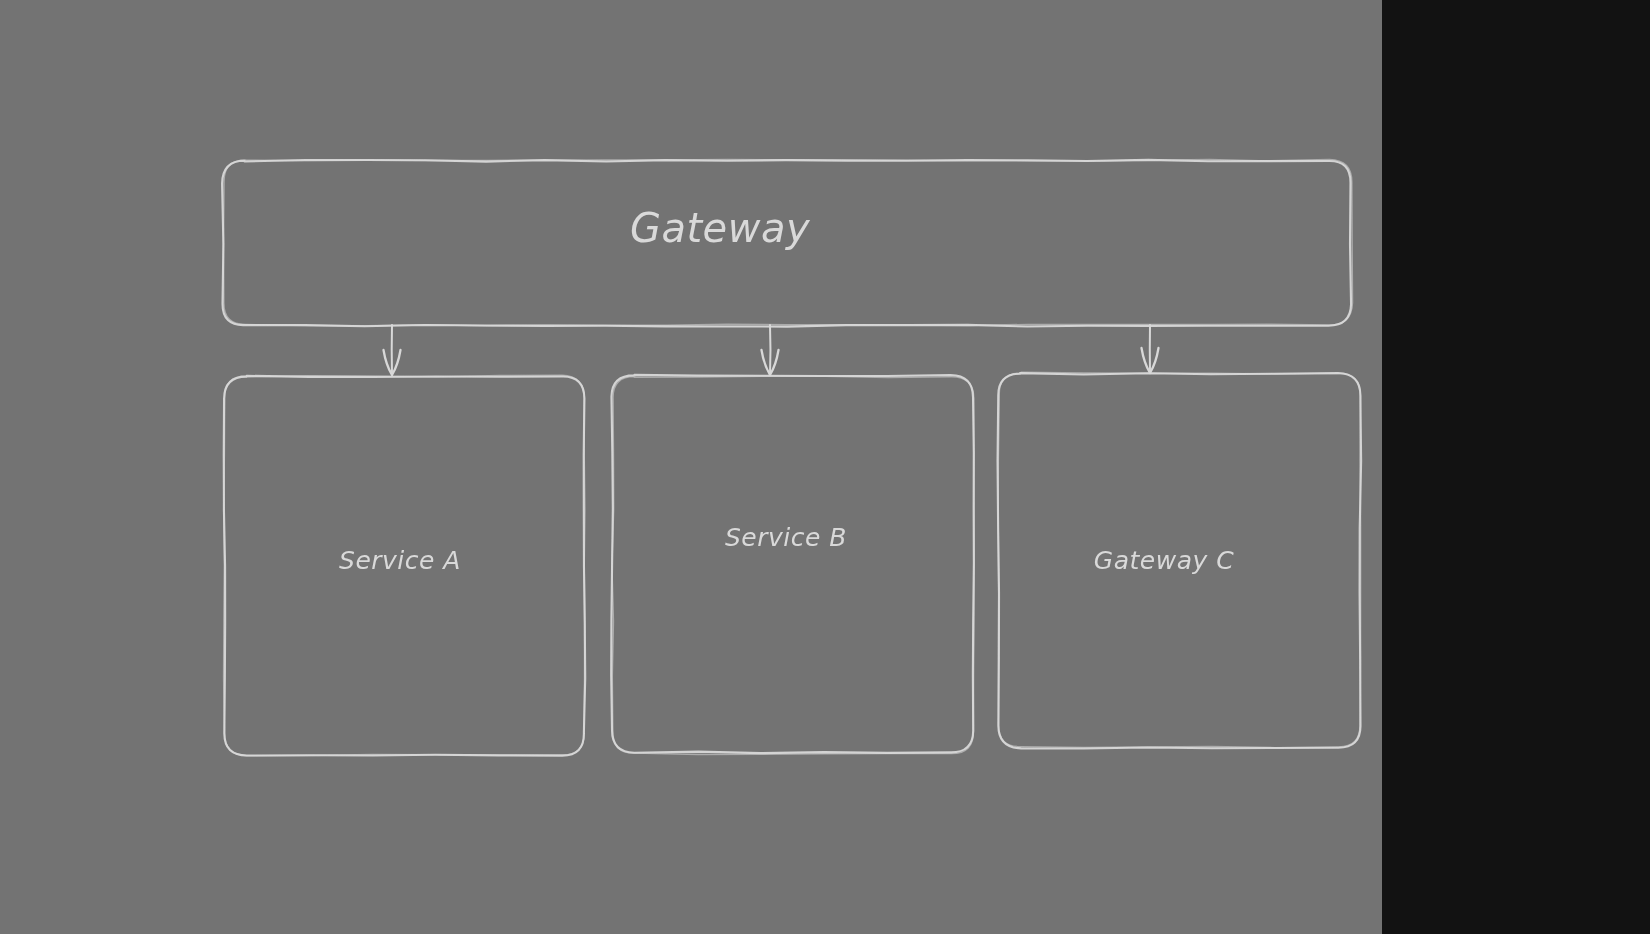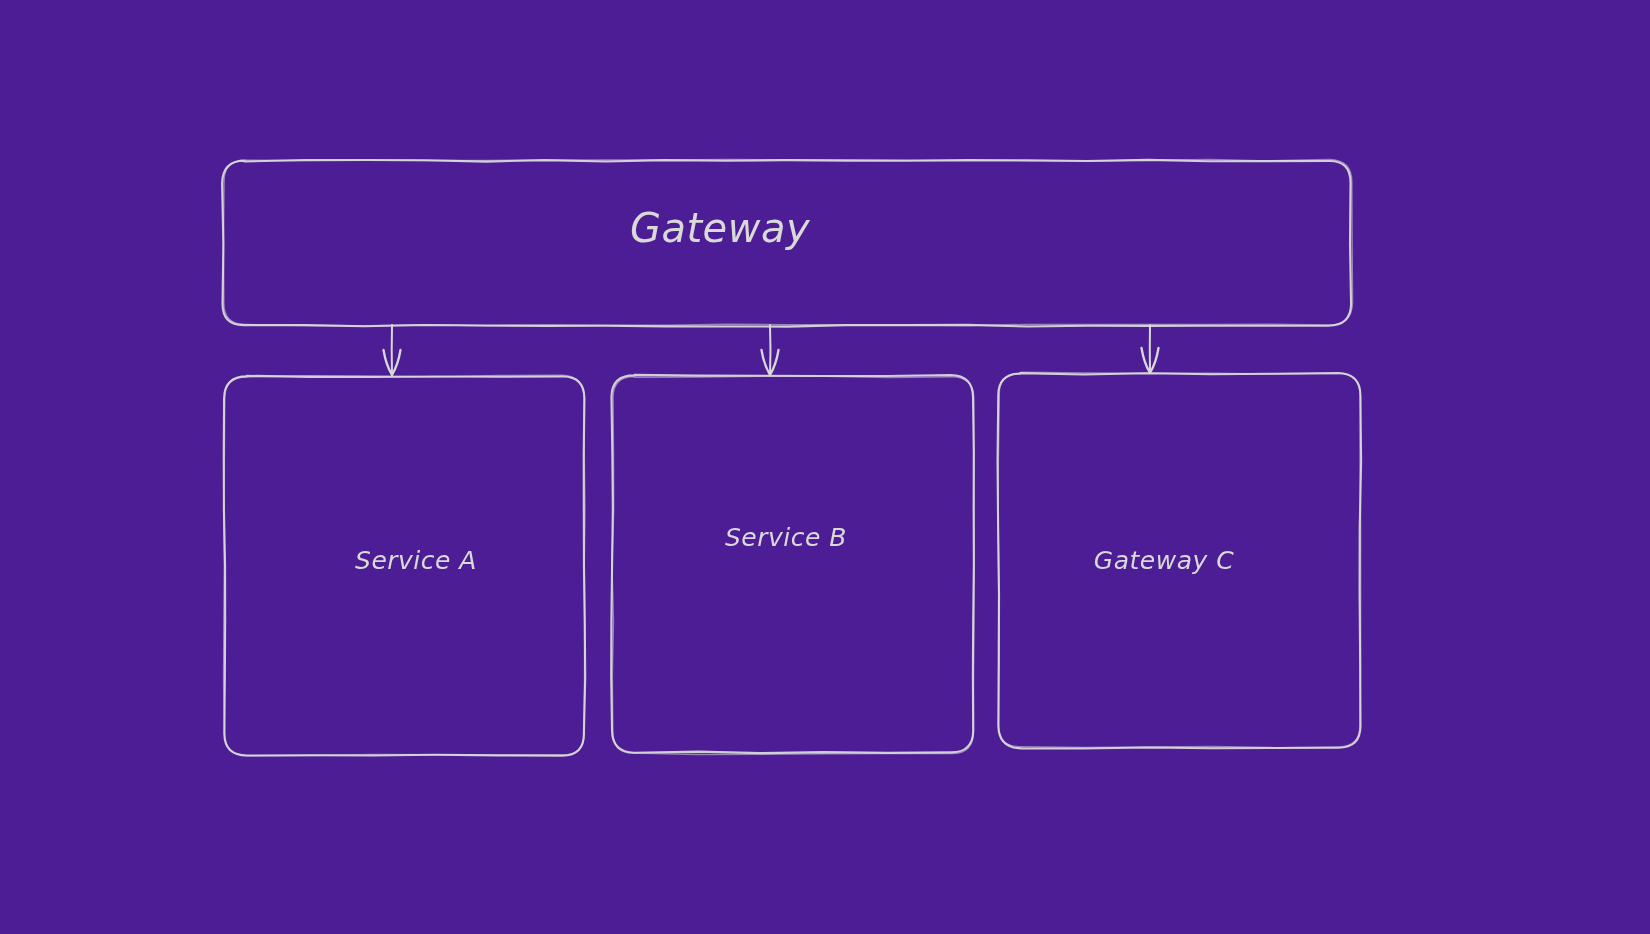--- a/index.html
+++ b/index.html
@@ -9,23 +9,23 @@
     background: #121212;
   }
   body {
     width: 1650px;
     height: 934px;
     overflow: hidden;
     font-family: "DejaVu Sans", sans-serif;
   }
   #canvas {
     position: relative;
-    width: 1650px;
+    width: 1382px;
     height: 934px;
-    background: #4c1d95;
+    background: #737373;
   }
   #sketch-layer {
     position: absolute;
     left: 0;
     top: 0;
     width: 1650px;
     height: 934px;
     pointer-events: none;
   }
   .node-label {
@@ -82,21 +82,21 @@
           <path d="M 1150 325 L 1149.7877710344212 349 L 1150 373" fill="none" stroke="#d8d8d8" stroke-width="2" stroke-linecap="round"></path>
           <path d="M 1141.5 348 Q 1144 363 1150 373 Q 1156 363 1158.5 348" fill="none" stroke="#d8d8d8" stroke-width="2.3" stroke-linecap="round" stroke-linejoin="round"></path>
         </g>
       </g>
   </svg>
 
   <div class="node-hit" style="left:223px; top:160px; width:1128px; height:165px;"></div>
   <div class="node-label label-gateway" style="left:720px; top:228px;">Gateway</div>
 
   <div class="node-hit" style="left:225px; top:376px; width:360px; height:379px;"></div>
-  <div class="node-label label-service" style="left:416px; top:560px;">Service A</div>
+  <div class="node-label label-service" style="left:400px; top:560px;">Service A</div>
 
   <div class="node-hit" style="left:612px; top:376px; width:361px; height:377px;"></div>
   <div class="node-label label-service" style="left:786px; top:537px;">Service B</div>
 
   <div class="node-hit" style="left:998px; top:373px; width:362px; height:374px;"></div>
   <div class="node-label label-service" style="left:1164px; top:560px;">Gateway C</div>
 
 </div>
 
 </body></html>

